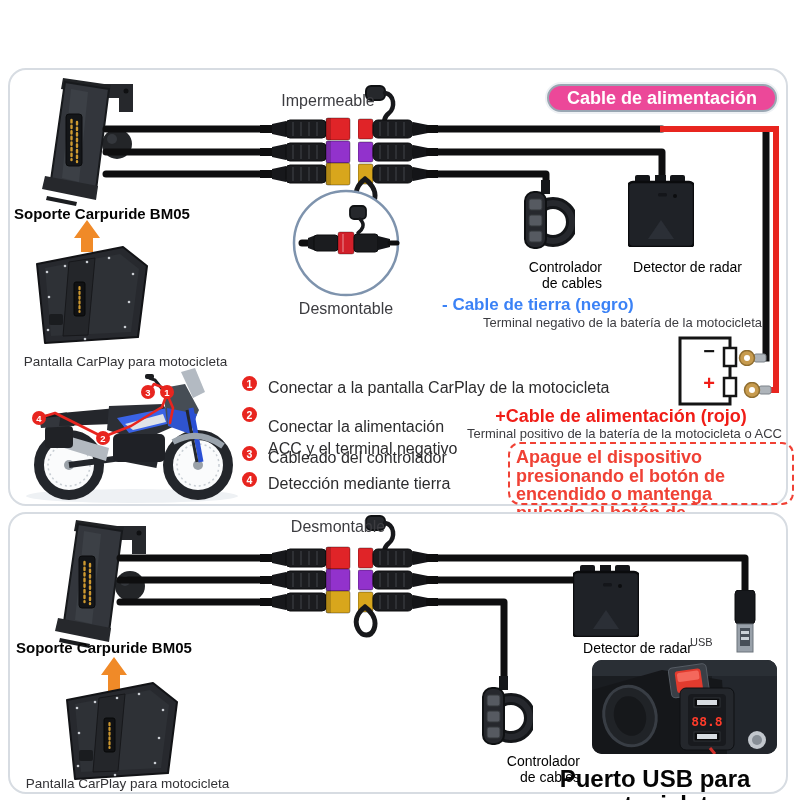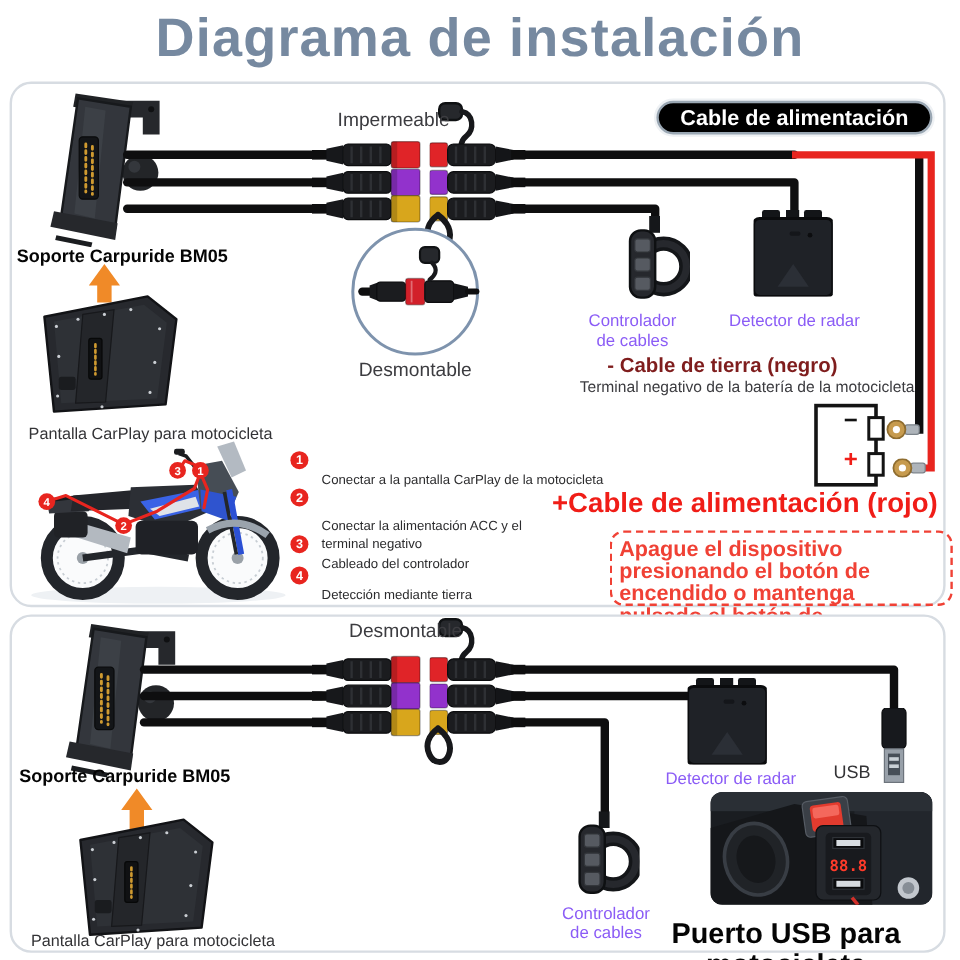--- a/index.html
+++ b/index.html
@@ -9,32 +9,32 @@
     font-size:45px;font-weight:bold;letter-spacing:1px;color:#7689a0;}
   .panel{position:absolute;left:8px;width:780px;border:2px solid #d7dce2;border-radius:18px;
     background:#fff;box-sizing:border-box;}
   #panel-power{top:68px;height:438px;}
   #panel-usb{top:512px;height:282px;}
   .art{position:absolute;left:0;top:0;}
   .lbl{position:absolute;color:#333336;line-height:1.1;}
   .lbl-md{font-size:16px;color:#3c3c40;}
   .lbl-bold{font-size:15px;font-weight:bold;color:#050505;}
   .lbl-sm{font-size:13.5px;color:#333336;}
-  .lbl-dev{font-size:14px;color:#8b5cf6;text-align:center;}
-  .badge{position:absolute;height:28px;border-radius:15px;background:#000000;
+  .lbl-dev{font-size:14px;color:#000000;text-align:right;}
+  .badge{position:absolute;height:28px;border-radius:15px;background:#ec4899;
     border:2px solid #9aa7b3;box-shadow:0 0 0 2px #eef1f4;color:#fff;font-weight:bold;
     font-size:18px;display:flex;align-items:center;justify-content:center;padding:0 16px;box-sizing:border-box;}
-  .ground-title{font-size:17px;font-weight:bold;color:#7f1d1d;text-align:center;}
+  .ground-title{font-size:17px;font-weight:bold;color:#3b82f6;text-align:left;}
   .ground-sub{font-size:13px;color:#3c3c40;text-align:right;}
-  .power-title{font-size:23px;font-weight:bold;color:#f01d17;text-align:left;}
+  .power-title{font-size:18px;font-weight:bold;color:#f01d17;text-align:center;}
   .warning{position:absolute;border:2px dashed #f04135;border-radius:12px;color:#f04135;
     font-size:18px;line-height:1.04;padding:4px 6px;box-sizing:border-box;font-weight:bold;}
   .step-badge{position:absolute;width:15px;height:15px;border-radius:50%;background:#e8251f;
     color:#fff;font-size:10.5px;font-weight:bold;display:flex;align-items:center;justify-content:center;}
-  .step-text{position:absolute;font-size:11px;color:#2c2c2e;line-height:1.35;margin-top:16px;}
+  .step-text{position:absolute;font-size:16px;color:#2c2c2e;line-height:1.35;}
   .battery-sign{position:absolute;width:26px;text-align:center;font-size:20px;font-weight:bold;}
   .usb-port-title{font-size:24px;font-weight:bold;color:#050505;text-align:center;}
 </style>
 </head>
 <body>
 
 <svg width="0" height="0" style="position:absolute" aria-hidden="true">
 <defs>
   <symbol id="sym-mount" viewBox="0 0 112 130">
     <path d="M56 8 H98 V36 H84 V22 H56 Z" fill="#26282c"></path>
@@ -130,21 +130,20 @@
     <rect x="5" y="34" width="16" height="28" fill="#98a0a9" stroke="#6d747c"></rect>
     <rect x="8" y="38" width="10" height="18" fill="#474f58"></rect>
     <rect x="9" y="41" width="8" height="3" fill="#c9d0d6"></rect>
     <rect x="9" y="47" width="8" height="3" fill="#c9d0d6"></rect>
   </symbol>
 </defs>
 </svg>
 
 <div class="stage">
 
-  <div class="page-title">Diagrama de instalación</div>
 
   <section class="panel" id="panel-power">
     <svg class="art" width="776" height="434" viewBox="0 0 776 434">
 
       <use href="#sym-mount" x="25" y="6" width="112" height="130"></use>
 
       <g stroke="#0e0e0f" stroke-width="7" fill="none" stroke-linecap="round">
         <path d="M96 59 H258"></path>
           <path d="M96 82 H258"></path>
           <path d="M96 104 H258"></path>
@@ -245,20 +244,21 @@
     <div class="lbl lbl-sm" style="left:8px;top:285px;width:215px;text-align:center">Pantalla CarPlay para motocicleta</div>
     <div class="lbl lbl-md" style="left:276px;top:230px;width:120px;text-align:center">Desmontable</div>
     <div class="lbl lbl-dev" style="left:442px;top:190px;width:150px">Controlador</div>
     <div class="lbl lbl-dev" style="left:442px;top:206px;width:150px">de cables</div>
     <div class="lbl lbl-dev" style="left:572px;top:190px;width:160px">Detector de radar</div>
     <div class="lbl ground-title" style="left:432px;top:226px;width:320px">- Cable de tierra (negro)</div>
     <div class="lbl ground-sub" style="left:432px;top:246px;width:320px">Terminal negativo de la batería de la motocicleta</div>
     <div class="battery-sign" style="left:686px;top:270px;color:#111">−</div>
     <div class="battery-sign" style="left:686px;top:302px;color:#f01d17">+</div>
     <div class="lbl power-title" style="left:450px;top:337px;width:322px">+Cable de alimentación (rojo)</div>
+    <div class="lbl ground-sub" style="left:450px;top:357px;width:322px">Terminal positivo de la batería de la motocicleta o ACC</div>
     <div class="warning" style="left:498px;top:372px;width:286px;height:63px">Apague el dispositivo presionando el botón de encendido o mantenga pulsado el botón de encendido/apagado del controlador de cable durante 5 segundos para apagarlo y evitar el consumo de energía.</div>
 
     <div class="step-badge" style="left:232px;top:306px">1</div>
     <div class="step-text" style="left:258px;top:307px;width:310px;white-space:nowrap">Conectar a la pantalla CarPlay de la motocicleta</div>
     <div class="step-badge" style="left:232px;top:337px">2</div>
     <div class="step-text" style="left:258px;top:346px;width:190px">Conectar la alimentación ACC y el terminal negativo</div>
     <div class="step-badge" style="left:232px;top:376px">3</div>
     <div class="step-text" style="left:258px;top:377px;width:240px;white-space:nowrap">Cableado del controlador</div>
     <div class="step-badge" style="left:232px;top:402px">4</div>
     <div class="step-text" style="left:258px;top:403px;width:240px;white-space:nowrap">Detección mediante tierra</div>
@@ -318,19 +318,19 @@
           <circle cx="165" cy="80" r="9" fill="#c2c7cd"></circle>
             <circle cx="165" cy="80" r="5" fill="#878e96"></circle>
         </g>
       </g>
     </svg>
 
     <div class="lbl lbl-md" style="left:268px;top:4px;width:120px;text-align:center">Desmontable</div>
     <div class="lbl lbl-bold" style="left:6px;top:126px;width:200px">Soporte Carpuride BM05</div>
     <div class="lbl lbl-sm" style="left:10px;top:263px;width:215px;text-align:center">Pantalla CarPlay para motocicleta</div>
     <div class="lbl lbl-dev" style="left:516px;top:127px;width:166px">Detector de radar</div>
-    <div class="lbl" style="left:680px;top:122px;width:40px;font-size:15px;text-align:center">USB</div>
+    <div class="lbl" style="left:680px;top:122px;width:40px;font-size:11px;text-align:left">USB</div>
     <div class="lbl lbl-dev" style="left:420px;top:240px;width:150px">Controlador</div>
     <div class="lbl lbl-dev" style="left:420px;top:256px;width:150px">de cables</div>
     <div class="lbl usb-port-title" style="left:505px;top:252px;width:280px">Puerto USB para motocicleta</div>
   </section>
 
 </div>
 
 </body></html>

